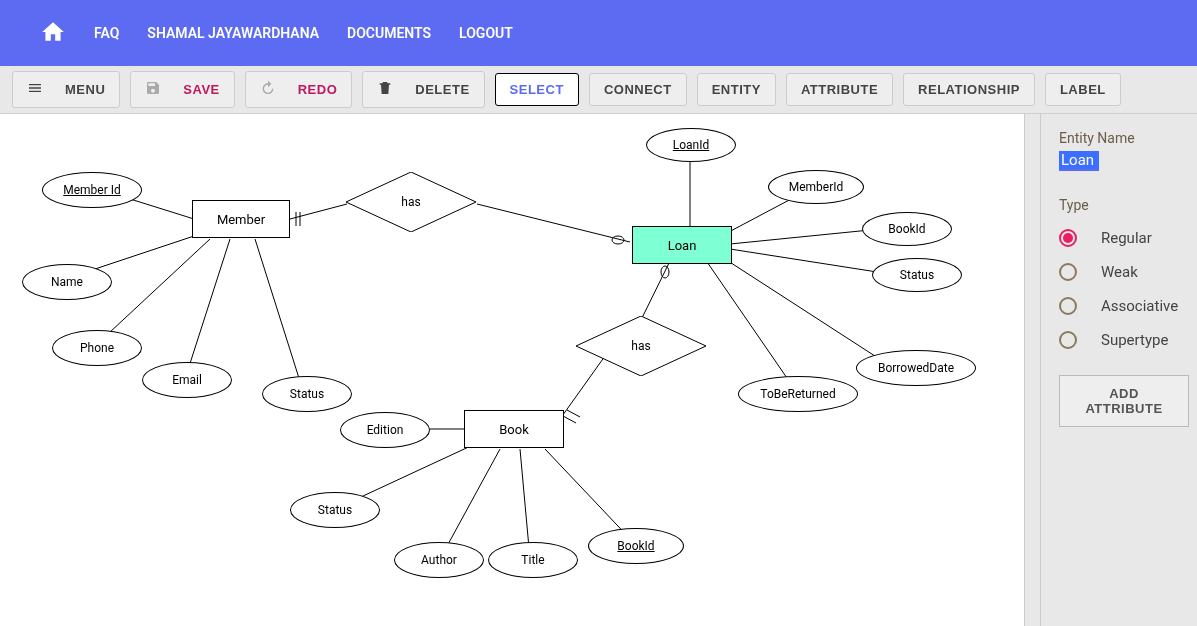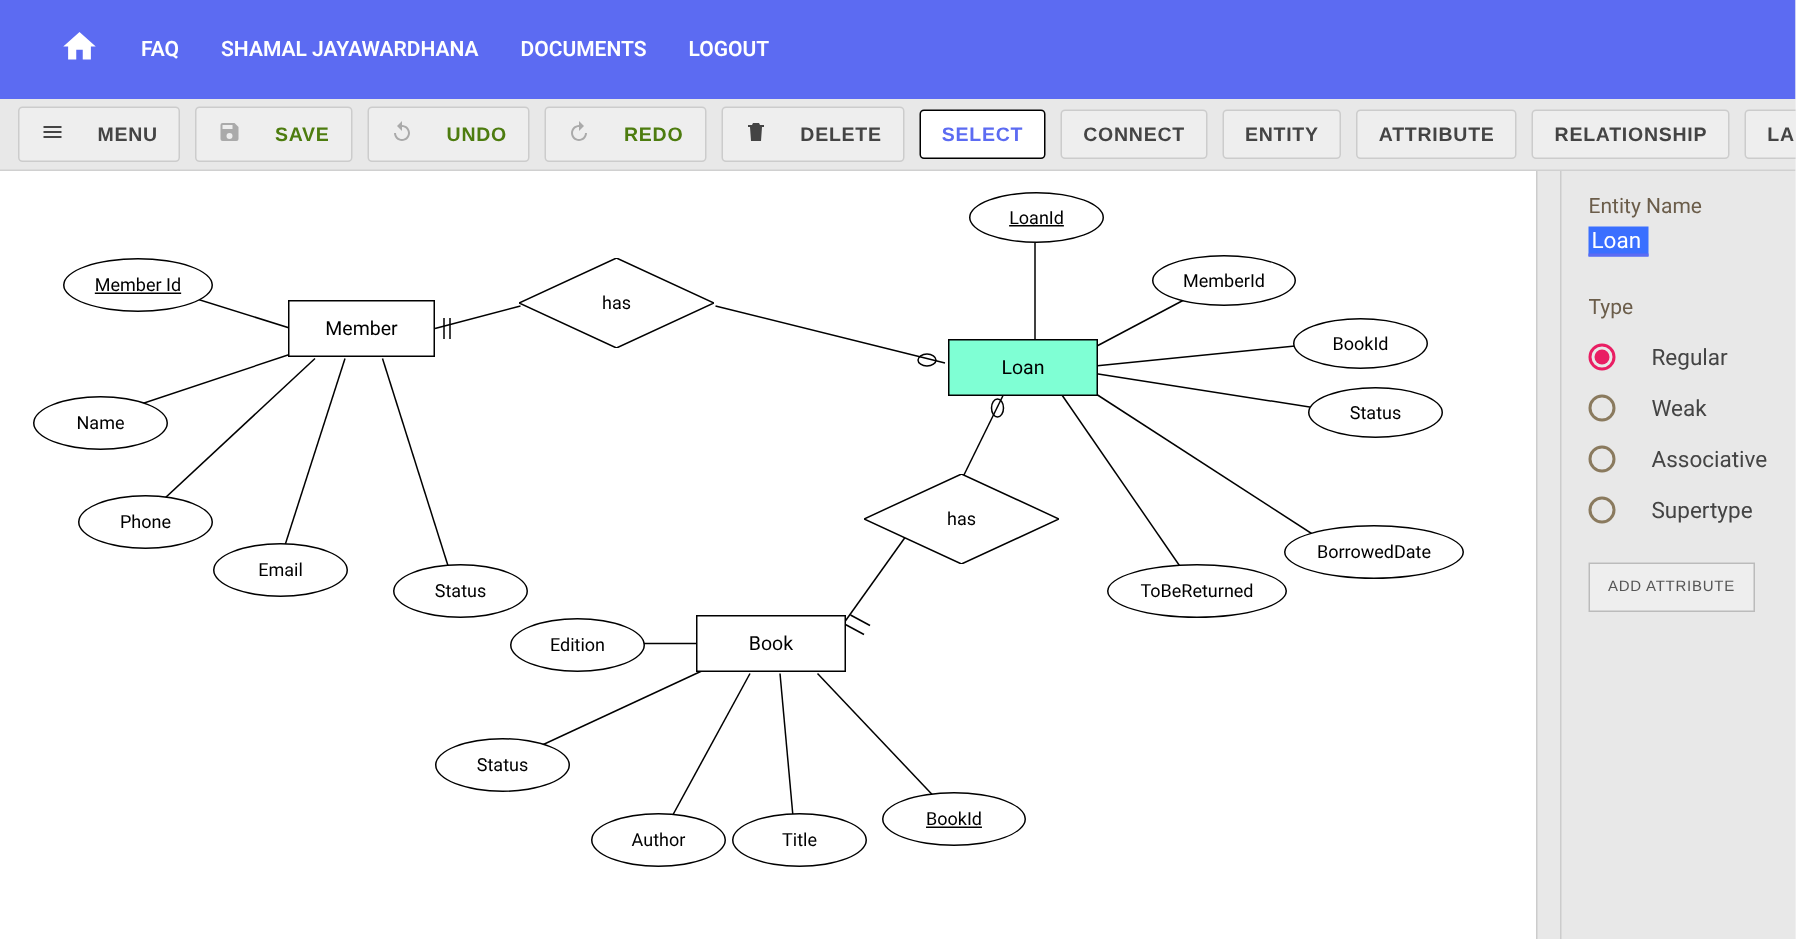--- a/index.html
+++ b/index.html
@@ -2,21 +2,21 @@
 <html><head>
 <meta charset="utf-8">
 <style>
   * { box-sizing: border-box; margin: 0; padding: 0; }
   body { font-family: -apple-system, BlinkMacSystemFont, "Segoe UI", Roboto, sans-serif; background:#e8e8e8; width:1197px; height:626px; overflow:hidden; }
   .topbar { background:#5c6bf2; height:66px; display:flex; align-items:center; padding:0 40px; gap:28px; color:#fff; font-weight:600; font-size:14px; }
   .topbar .home svg { width:26px; height:26px; fill:#fff; }
   .topbar a { color:#fff; cursor:pointer; }
   .toolbar { background:#e8e8e8; height:48px; display:flex; align-items:center; padding:8px 12px; gap:10px; border-bottom:1px solid #d0d0d0; }
   .btn { display:flex; align-items:center; gap:22px; background:#eee; border:1px solid #ccc; border-radius:3px; padding:8px 14px; font-size:13px; font-weight:600; color:#444; cursor:pointer; letter-spacing:0.5px; }
-  .btn.disabled { color:#4d7c0f; cursor:default; }
+  .btn.disabled { color:#be185d; cursor:default; }
   .btn.active { border:1px solid #000000; color:#5c6bf2; background:#fff; }
   .btn svg { width:16px; height:16px; }
   .main { display:flex; height:calc(100% - 114px); }
   .canvas-wrap { flex:1; position:relative; overflow:hidden; }
   .canvas { position:absolute; inset:0; background:#fff; }
   .entity { position:absolute; border:1.5px solid #000; background:#fff; font-size:13px; display:flex; align-items:center; justify-content:center; }
   .entity.selected { background:#7fffd4; }
   .attr { position:absolute; border:1.5px solid #000; border-radius:50%; background:#fff; font-size:12px; display:flex; align-items:center; justify-content:center; padding:0 8px; }
   .attr .ul { text-decoration:underline; }
   .diamond { position:absolute; width:130px; height:60px; }
@@ -26,21 +26,21 @@
   .scrollh { height:16px; background:#e8e8e8; border-top:1px solid #ccc; display:flex; align-items:center; }
   .scrollh .thumb { background:#bdbdbd; height:10px; border-radius:5px; margin-left:14px; width:calc(100% - 40px); }
   .scrollv { position:absolute; right:0; top:0; bottom:0; width:16px; background:#e8e8e8; border-left:1px solid #ccc; }
   .sidepanel { width:157px; background:#e8e8e8; border-left:1px solid #ccc; padding:16px 8px 8px 18px; }
   .sidepanel .label { font-size:14px; color:#6b5d4a; margin-bottom:4px; }
   .sidepanel .sel { background:#3a6fff; color:#fff; padding:0 2px; display:inline-block; margin-bottom:4px; font-size:15px; border-bottom:2px solid #5c6bf2; width:40px;}
   .radio-row { display:flex; align-items:center; gap:24px; margin:16px 0; font-size:15px; color:#444; cursor:pointer;}
   .radio { width:18px; height:18px; border:2px solid #8a7a5e; border-radius:50%; display:flex; align-items:center; justify-content:center; }
   .radio.checked::after { content:""; width:10px; height:10px; background:#e91e63; border-radius:50%; }
   .radio.checked { border-color:#e91e63; }
-  .addbtn { border:1px solid #bbb; background:#eee; padding:10px 12px; font-size:10px; font-weight:400; color:#555; cursor:pointer; letter-spacing:0.5px; margin-top:10px;}
+  .addbtn { border:1px solid #bbb; background:#eee; padding:10px 12px; font-size:13px; font-weight:700; color:#555; cursor:pointer; letter-spacing:0.5px; margin-top:10px;}
 </style>
 </head>
 <body>
 
 <div class="topbar">
   <span class="home">
     <svg viewBox="0 0 24 24">
         <path d="M10 20v-6h4v6h5v-8h3L12 3 2 12h3v8z"></path>
       </svg>
   </span>
@@ -55,26 +55,20 @@
     <span><svg viewBox="0 0 24 24" fill="#444">
           <path d="M3 6h18v2H3zm0 5h18v2H3zm0 5h18v2H3z"></path>
         </svg></span>
     <span>MENU</span>
   </button>
   <button class="btn disabled">
     <span><svg viewBox="0 0 24 24" fill="#aaa">
           <path d="M17 3H5a2 2 0 0 0-2 2v14a2 2 0 0 0 2 2h14a2 2 0 0 0 2-2V7l-4-4zm-5 16a3 3 0 1 1 0-6 3 3 0 0 1 0 6zm3-10H5V5h10v4z"></path>
         </svg></span>
     <span>SAVE</span>
-  </button>
-  <button class="btn disabled">
-    <span><svg viewBox="0 0 24 24" fill="#aaa">
-          <path d="M12 5V1L7 6l5 5V7c3.3 0 6 2.7 6 6s-2.7 6-6 6-6-2.7-6-6H4c0 4.4 3.6 8 8 8s8-3.6 8-8-3.6-8-8-8z"></path>
-        </svg></span>
-    <span>UNDO</span>
   </button>
   <button class="btn disabled">
     <span><svg viewBox="0 0 24 24" fill="#aaa">
           <path d="M12 5V1l5 5-5 5V7c-3.3 0-6 2.7-6 6s2.7 6 6 6 6-2.7 6-6h2c0 4.4-3.6 8-8 8s-8-3.6-8-8 3.6-8 8-8z"></path>
         </svg></span>
     <span>REDO</span>
   </button>
   <button class="btn">
     <span><svg viewBox="0 0 24 24" fill="#444">
           <path d="M6 7h12l-1 14H7L6 7zm3-4h6l1 2h4v2H4V5h4l1-2z"></path>

